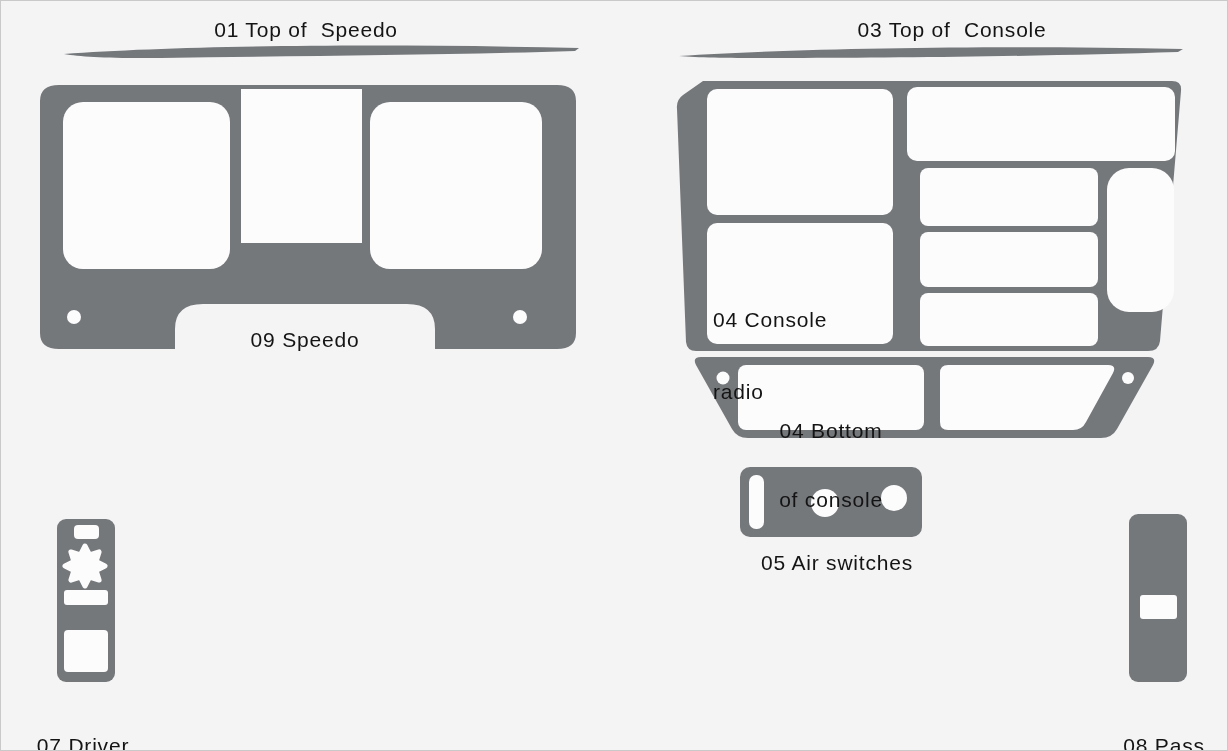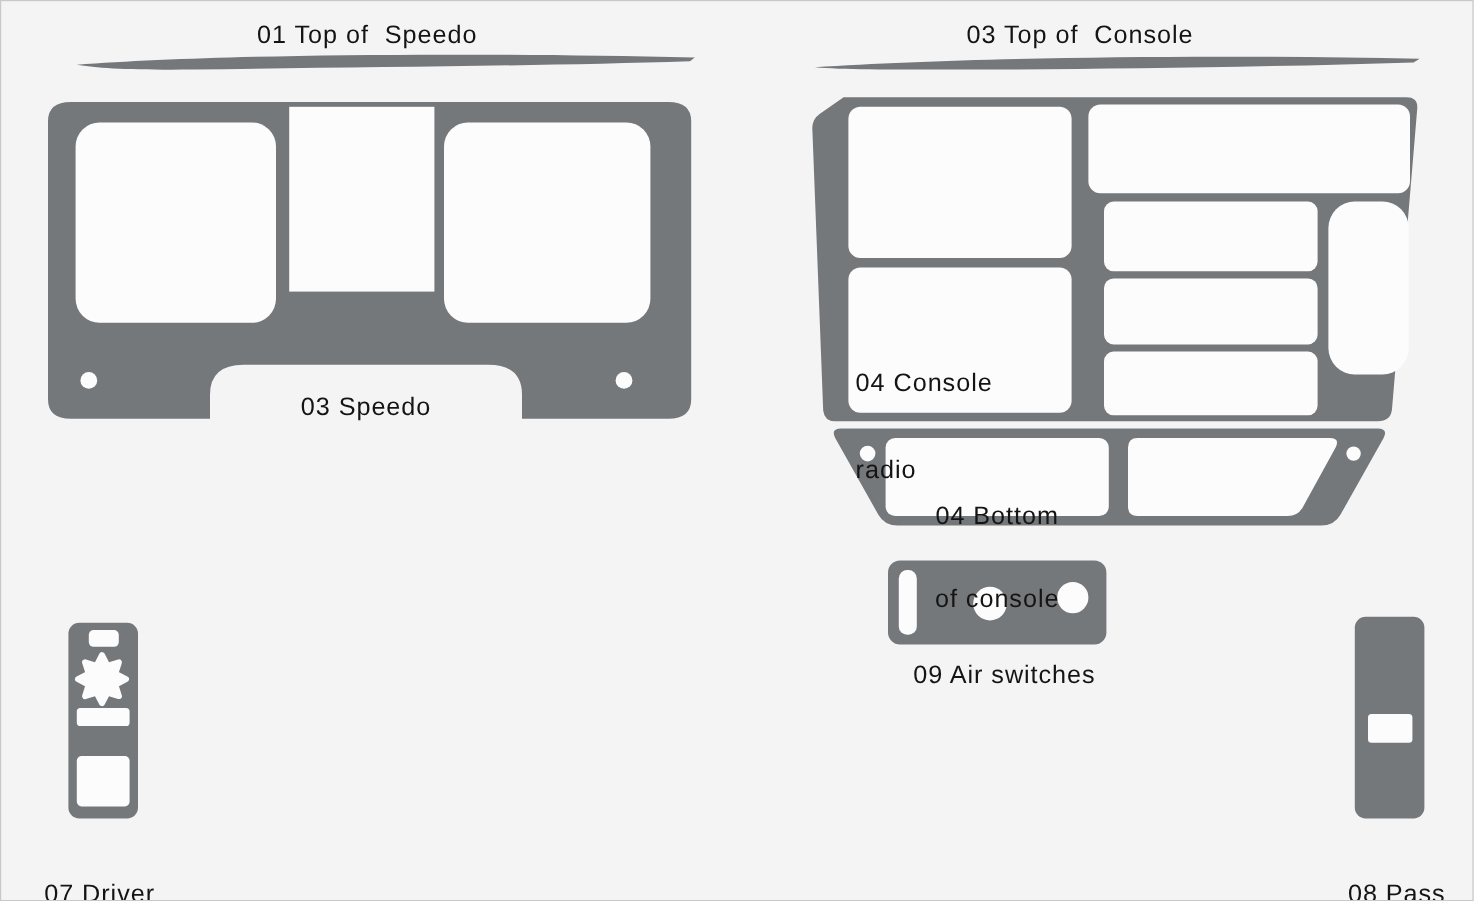--- a/index.html
+++ b/index.html
@@ -89,35 +89,35 @@
 
     <g>
       <rect class="part-fill" x="1128" y="513" width="58" height="168" rx="9"></rect>
       <rect class="cutout-fill" x="1139" y="594" width="37" height="24" rx="3"></rect>
     </g>
 
   </svg>
 
   <div class="label center" style="left:305px; top:17px">01 Top of  Speedo</div>
 
-  <div class="label center" style="left:304px; top:327px">03 Speedo</div>
+  <div class="label center" style="left:304px; top:327px">09 Speedo</div>
 
-  <div class="label center" style="left:899px; top:17px">03 Top of  Console</div>
+  <div class="label center" style="left:951px; top:17px">03 Top of  Console</div>
 
   <div class="label right-align" style="left:712px; top:259px; width:150px">
     <div>04 Console</div>
     <div>radio</div>
   </div>
 
   <div class="label" style="left:737px; top:372px; width:186px; text-align:center; line-height:23px">
     <div>04 Bottom</div>
     <div>of console</div>
   </div>
 
-  <div class="label center" style="left:836px; top:550px">09 Air switches</div>
+  <div class="label center" style="left:836px; top:550px">05 Air switches</div>
 
   <div class="label center" style="left:82px; top:687px; line-height:23px">
     <div>07 Driver</div>
     
   </div>
 
   <div class="label center" style="left:1163px; top:687px; line-height:23px">
     <div>08 Pass</div>
     
   </div>

